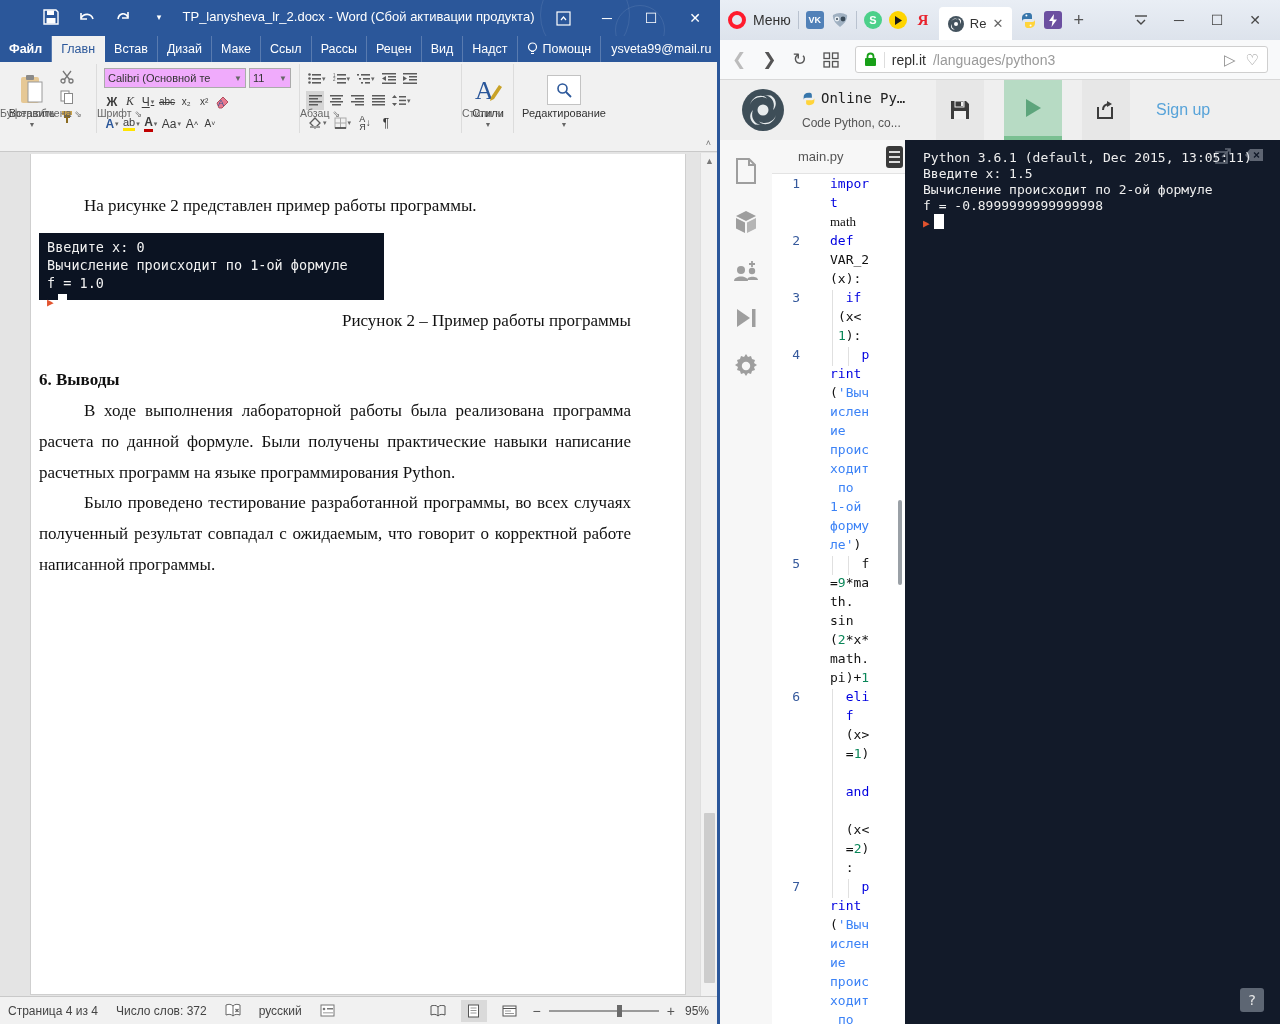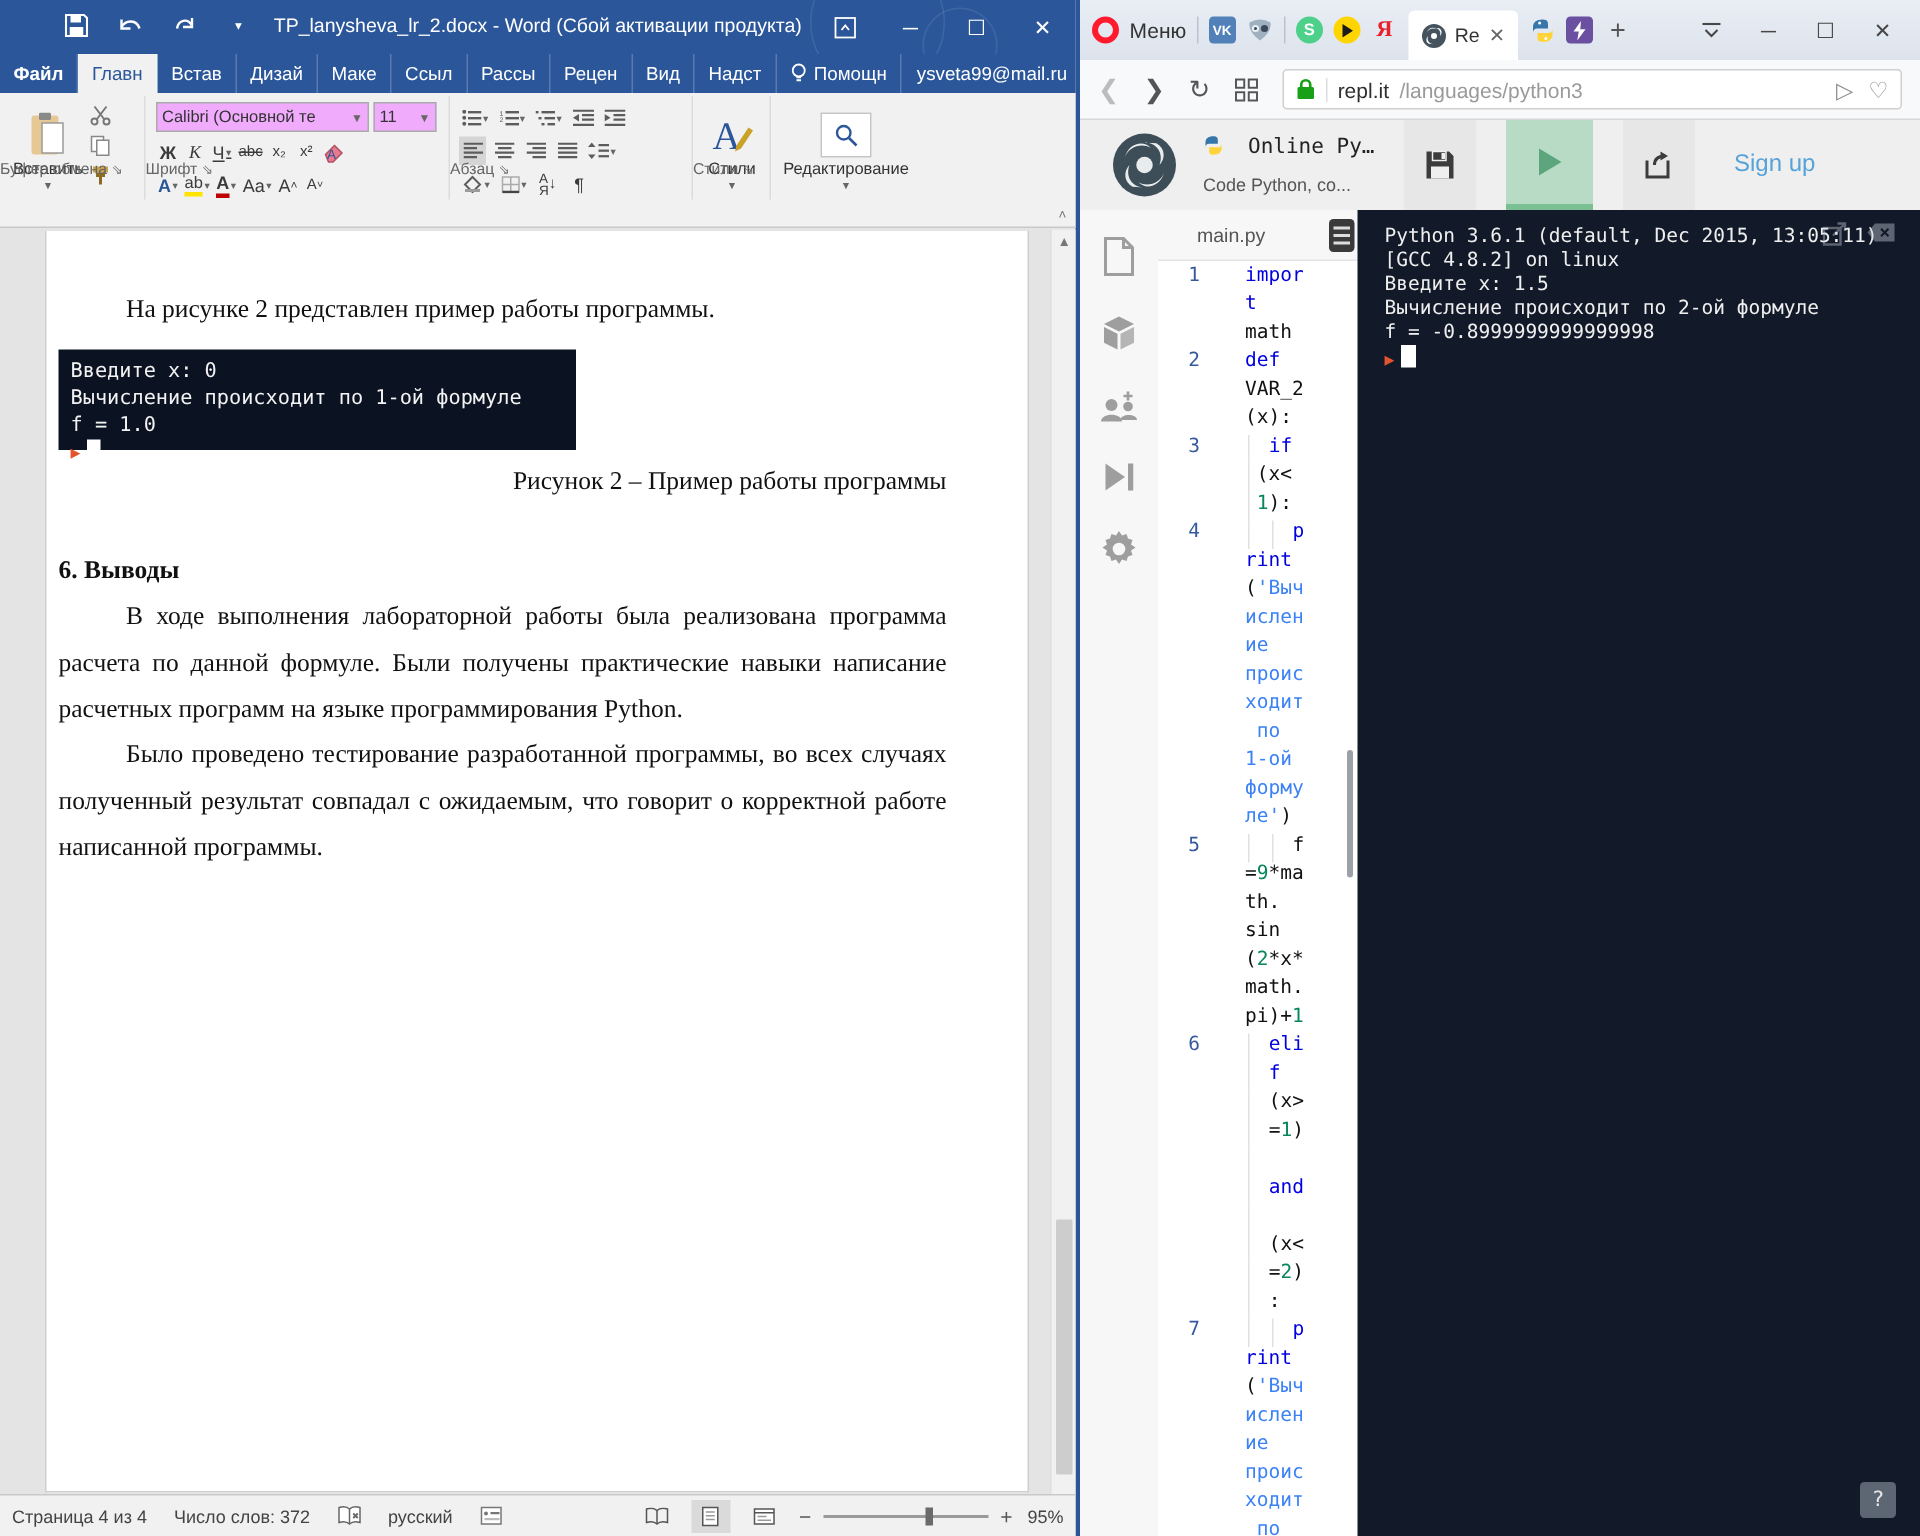--- a/index.html
+++ b/index.html
@@ -68,21 +68,21 @@
   .navic{font-size:17px;color:#555}
   .urlbox{flex:1;height:27px;background:#fff;border:1px solid #cfcfcf;border-radius:3px;display:flex;align-items:center;padding:0 8px;gap:7px;font-size:14px}
   .urlsep{width:1px;height:16px;background:#ddd}
   .uhost{color:#2f2f2f}
   .upath{color:#9a9a9a}
   .uicons{margin-left:auto;display:flex;align-items:center;gap:10px;color:#8f8f8f;font-size:15px}
   
   .rheader{left:0;top:80px;width:100%;height:60px;background:#efefef;display:flex;align-items:center}
   .rlogo{width:42px;height:42px;border-radius:50%;background:#3e4e58;margin-left:22px;position:relative}
   .rtitle{margin-left:18px;width:118px}
-  .rtitle .t1{display:flex;align-items:flex-start;gap:16px;font-family:"DejaVu Sans Mono",monospace;font-size:14px;color:#222;white-space:nowrap}
+  .rtitle .t1{display:flex;align-items:flex-end;gap:5px;font-family:"DejaVu Sans Mono",monospace;font-size:14px;color:#222;white-space:nowrap}
   .rtitle .t2{font-size:12px;color:#555;margin-top:10px;white-space:nowrap}
   .hbtn{width:50px;height:60px;display:flex;align-items:center;justify-content:center;background:#e7e7e7}
   .runbtn{width:58px;background:#b7dbc4;border-bottom:4px solid #7ac092}
   .signup{margin-left:26px;font-size:16px;color:#57a3d9}
   
   .rside{left:0;top:140px;width:52px;height:884px;background:#f7f7f7;display:flex;flex-direction:column;align-items:center;padding-top:18px;gap:26px;color:#9e9e9e}
   .redit{left:52px;top:140px;width:133px;height:884px;background:#fff}
   .rtabbar{left:0;top:0;width:100%;height:34px;background:#f7f7f7;border-bottom:1px solid #e3e3e3;display:flex;align-items:center}
   .rtabname{font-size:13px;color:#555;margin-left:26px}
   .fmticon{margin-left:auto;margin-right:2px;width:17px;height:22px;background:#3a3a3a;border-radius:3px;display:flex;flex-direction:column;justify-content:center;gap:3px;padding:0 3px}
@@ -640,21 +640,21 @@
       <span class="rtabname">main.py</span>
       <span class="fmticon">
           <i></i>
           <i></i>
           <i></i>
         </span>
     </div>
     <div class="rcode abs" id="editor-code">
         <div class="crow"><span class="ln">1</span><span class="ct" style="padding-left: 18px;"><span class="tk-k">impor</span></span></div>
         <div class="crow"><span class="ln"></span><span class="ct" style="padding-left: 18px;"><span class="tk-k">t</span></span></div>
-        <div class="crow"><span class="ln"></span><span class="ct" style="padding-left: 18px;"><span class="tk-p">math</span></span></div>
+        <div class="crow"><span class="ln"></span><span class="ct" style="padding-left: 18px; font-family: Liberation Serif, serif;"><span class="tk-p">math</span></span></div>
         <div class="crow"><span class="ln">2</span><span class="ct" style="padding-left: 18px;"><span class="tk-k">def</span></span></div>
         <div class="crow"><span class="ln"></span><span class="ct" style="padding-left: 18px;"><span class="tk-p">VAR_2</span></span></div>
         <div class="crow"><span class="ln"></span><span class="ct" style="padding-left: 18px;"><span class="tk-p">(x):</span></span></div>
         <div class="crow"><span class="ln">3</span><span class="ct" style="padding-left: 33.8px;"><span class="guide" style="left: 20px;"></span><span class="tk-k">if</span></span></div>
         <div class="crow"><span class="ln"></span><span class="ct" style="padding-left: 25.9px;"><span class="guide" style="left: 20px;"></span><span class="tk-p">(x&lt;</span></span></div>
         <div class="crow"><span class="ln"></span><span class="ct" style="padding-left: 25.9px;"><span class="guide" style="left: 20px;"></span><span class="tk-n">1</span><span class="tk-p">):</span></span></div>
         <div class="crow"><span class="ln">4</span><span class="ct" style="padding-left: 49.6px;"><span class="guide" style="left: 20px;"></span><span class="guide" style="left: 36px;"></span><span class="tk-k">p</span></span></div>
         <div class="crow"><span class="ln"></span><span class="ct" style="padding-left: 18px;"><span class="tk-k">rint</span></span></div>
         <div class="crow"><span class="ln"></span><span class="ct" style="padding-left: 18px;"><span class="tk-p">(</span><span class="tk-s">'Выч</span></span></div>
         <div class="crow"><span class="ln"></span><span class="ct" style="padding-left: 18px;"><span class="tk-s">ислен</span></span></div>
@@ -700,21 +700,20 @@
           <rect x="1" y="4" width="11" height="11" fill="none" stroke="#cfd6e0" stroke-width="1.6"></rect>
           <path d="M7 9 L15 1 M10 1 h5 v5" fill="none" stroke="#cfd6e0" stroke-width="1.6"></path>
         </svg>
       <svg width="20" height="14" viewBox="0 0 20 14">
           <path d="M6 1 H19 V13 H6 L1 7z" fill="#cfd6e0"></path>
           <path d="M10 4.5 l5 5 m0 -5 l-5 5" stroke="#121a29" stroke-width="1.4"></path>
         </svg>
     </div>
     <div id="console-lines" style="padding-top:10px">
         <div class="cline">Python 3.6.1 (default, Dec 2015, 13:05:11)</div>
-        <div class="cline">[GCC 4.8.2] on linux</div>
         <div class="cline">Введите x: 1.5</div>
         <div class="cline">Вычисление происходит по 2-ой формуле</div>
         <div class="cline">f = -0.8999999999999998</div>
       </div>
     <div class="cline"><span class="prompt">▶</span><span class="cursorblk" style="height:15px;width:10px"></span></div>
     <div class="helpbtn">?</div>
   </div>
 </div>
 
 </body></html>

